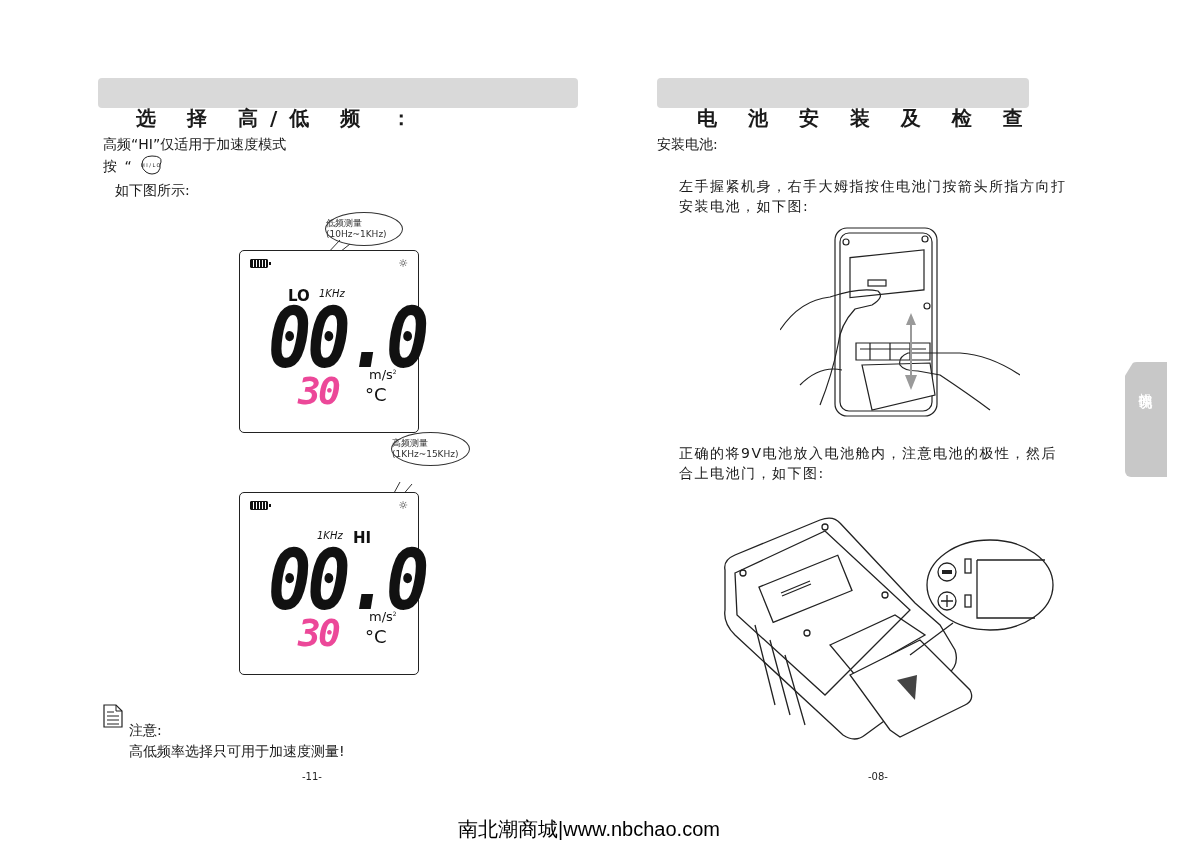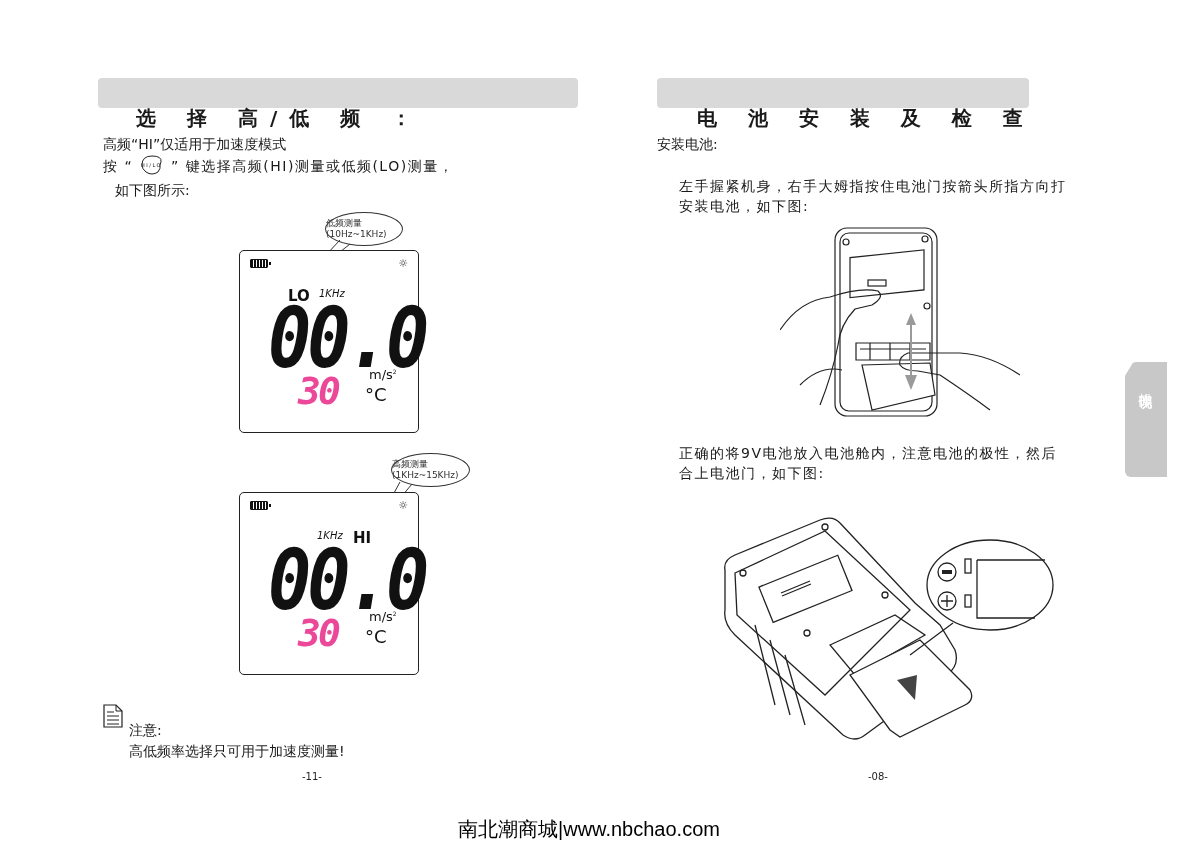--- a/index.html
+++ b/index.html
@@ -73,21 +73,20 @@
 <div class="abs body-text" style="left:103px; top:134px;">高频“HI”仅适用于加速度模式</div>
 
 <div class="abs body-text spaced" style="left:103px; top:156px;">
   <span>按 “</span>
   <span style="display:inline-block; width:26px; height:20px; vertical-align:middle; position:relative;">
     <svg width="26" height="22" viewBox="0 0 26 22" style="position:absolute; top:-3px; left:0;">
       <path d="M3 11 Q3 2 13 2 Q23 2 22 8 L21 11 Q22 14 19 18 Q13 22 7 18 Q3 15 3 11 Z" fill="#fff" stroke="#222" stroke-width="1"></path>
       <text x="12.5" y="13" font-size="5" text-anchor="middle" font-family="DejaVu Sans, sans-serif" fill="#222">HI/LO</text>
     </svg>
   </span>
-  <span>” 键选择高频(HI)测量或低频(LO)测量，</span>
 </div>
 
 <div class="abs body-text" style="left:115px; top:180px;">如下图所示:</div>
 
 <div class="bubble" style="left:325px; top:212px; width:78px; height:34px; padding-top:5px;">
   <div>低频测量</div>
   <div>(10Hz~1KHz)</div>
 </div>
 <svg class="abs" style="left:290px; top:236px;" width="60" height="55">
   <line x1="50" y1="4" x2="7" y2="50" stroke="#333" stroke-width="1"></line>
@@ -97,21 +96,21 @@
   <div class="battery"></div>
   <div class="bulb">☼</div>
   <div class="mode" style="left:48px; top:36px;">LO</div>
   <div class="freq" style="left:79px; top:37px;">1KHz</div>
   <div class="big-digits">00.0</div>
   <div class="unit"><span>m/s</span><sup>2</sup></div>
   <div class="temp-digits">30</div>
   <div class="deg">°C</div>
 </div>
 
-<div class="bubble" style="left:391px; top:453px; width:79px; height:34px; padding-top:5px;">
+<div class="bubble" style="left:391px; top:432px; width:79px; height:34px; padding-top:5px;">
   <div>高频测量</div>
   <div>(1KHz~15KHz)</div>
 </div>
 <svg class="abs" style="left:370px; top:478px;" width="50" height="55">
   <line x1="30" y1="4" x2="5" y2="50" stroke="#333" stroke-width="1"></line>
   <line x1="42" y1="6" x2="5" y2="50" stroke="#333" stroke-width="1"></line>
 </svg>
 <div class="lcd" style="left:239px; top:492px;">
   <div class="battery"></div>
   <div class="bulb">☼</div>

